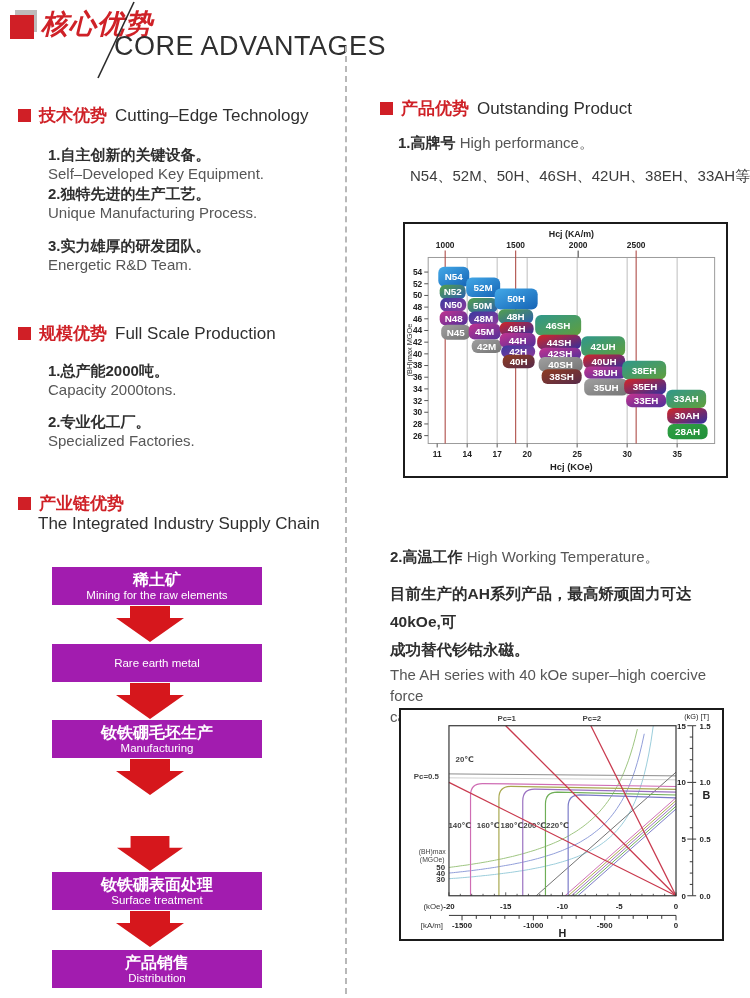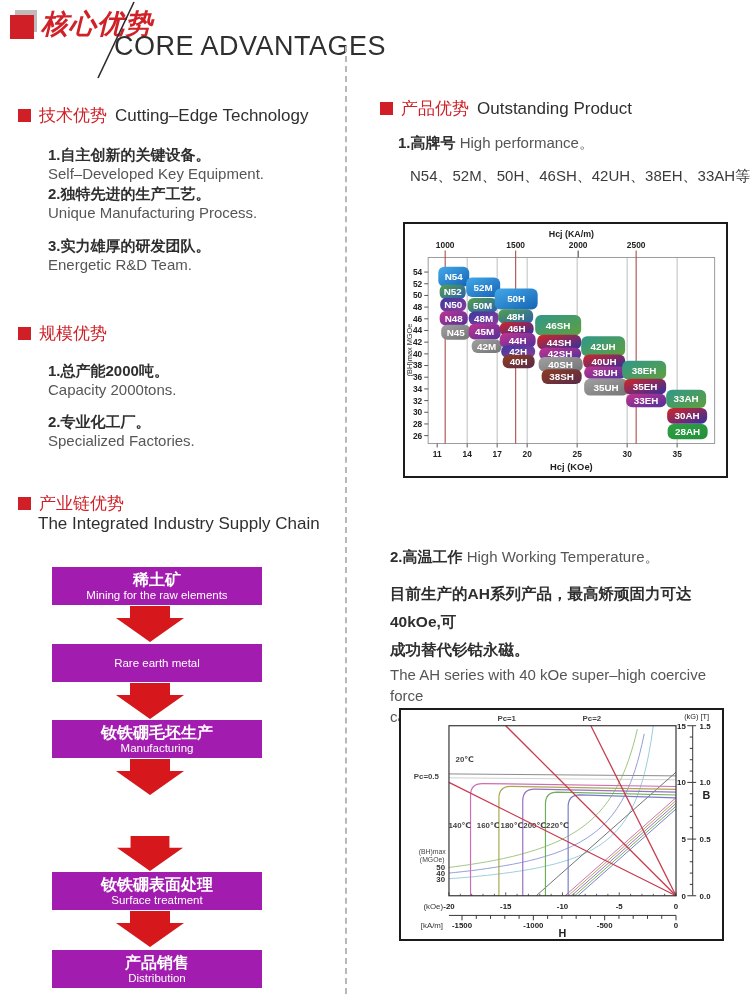--- a/index.html
+++ b/index.html
@@ -9,21 +9,21 @@
   .sq-gray{position:absolute;left:15px;top:10px;width:22px;height:22px;background:#bdbbbb;}
   .sq-red{position:absolute;left:10px;top:15px;width:24px;height:24px;background:#d01f26;}
   .hdr-cn{position:absolute;left:41px;top:6px;font-size:27px;font-weight:bold;font-style:italic;
           color:#cf2127;letter-spacing:1px;white-space:nowrap;}
   .slash{position:absolute;left:90px;top:0;}
   .hdr-en{position:absolute;left:114px;top:31px;font-size:27px;color:#2f2f2f;letter-spacing:.5px;white-space:nowrap;}
   .sep{position:absolute;left:345px;top:46px;height:948px;width:0;border-left:2px dashed #b8b8b8;}
   
   .sec-hdr{position:absolute;display:flex;align-items:center;gap:8px;font-size:17px;white-space:nowrap;}
   .bullet{width:13px;height:13px;background:#d01f26;flex:none;}
-  .sec-cn{color:#cf2127;font-weight:normal;}
+  .sec-cn{color:#cf2127;font-weight:bold;}
   .sec-en{color:#2f2f2f;}
   .sub{position:absolute;font-size:17px;color:#2f2f2f;white-space:nowrap;}
   
   .pair{position:absolute;font-size:15px;white-space:nowrap;}
   .pair .cn{color:#2e2e2e;font-weight:bold;line-height:19px;}
   .pair .en{color:#565656;line-height:19px;}
   
   .fbox{position:absolute;left:52px;width:210px;height:38px;background:#a21caf;color:#fff;
         display:flex;flex-direction:column;justify-content:center;text-align:center;}
   .fcn{font-size:16px;font-weight:bold;line-height:18px;}
@@ -70,20 +70,21 @@
     <div class="en">Unique Manufacturing Process.</div>
   </div>
   <div class="pair" style="left:48px;top:236px">
     <div class="cn">3.实力雄厚的研发团队。</div>
     <div class="en">Energetic R&amp;D Team.</div>
   </div>
 
   <div class="sec-hdr" style="left:18px;top:322px">
     <span class="bullet"></span>
     <span class="sec-cn">规模优势</span>
+    <span class="sec-en">Full Scale Production</span>
   </div>
   <div class="pair" style="left:48px;top:361px">
     <div class="cn">1.总产能2000吨。</div>
     <div class="en">Capacity 2000tons.</div>
   </div>
   <div class="pair" style="left:48px;top:412px">
     <div class="cn">2.专业化工厂。</div>
     <div class="en">Specialized Factories.</div>
   </div>
 

